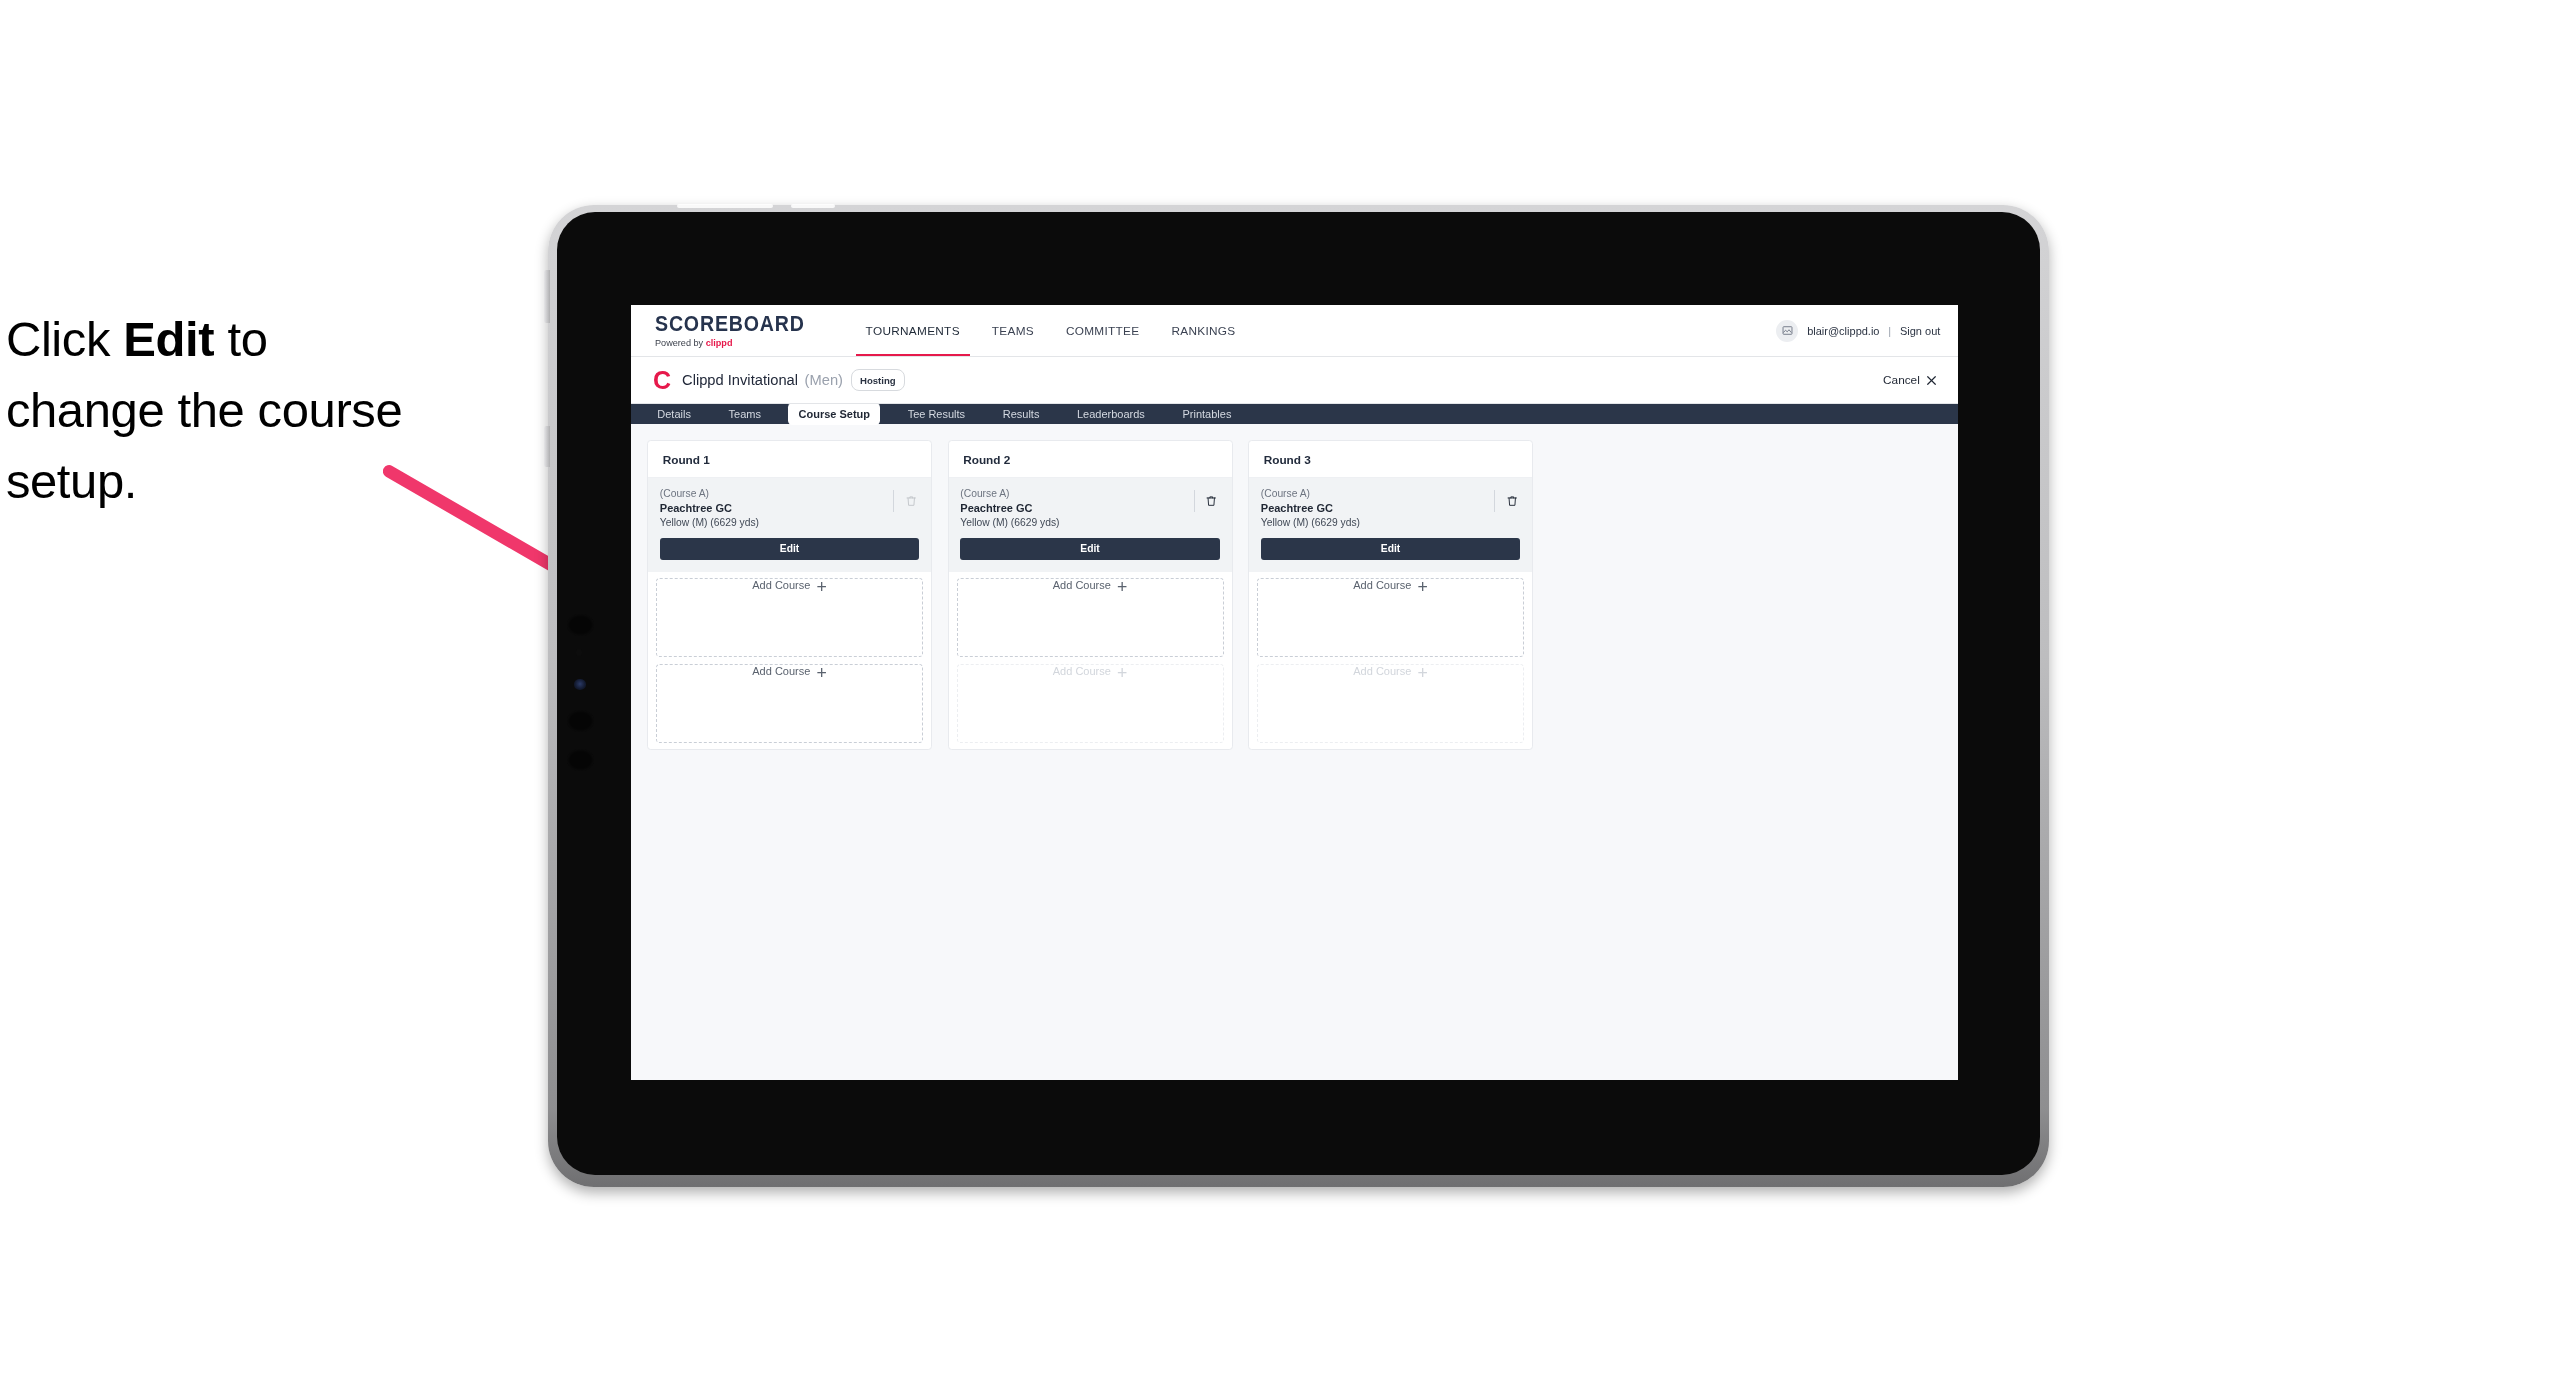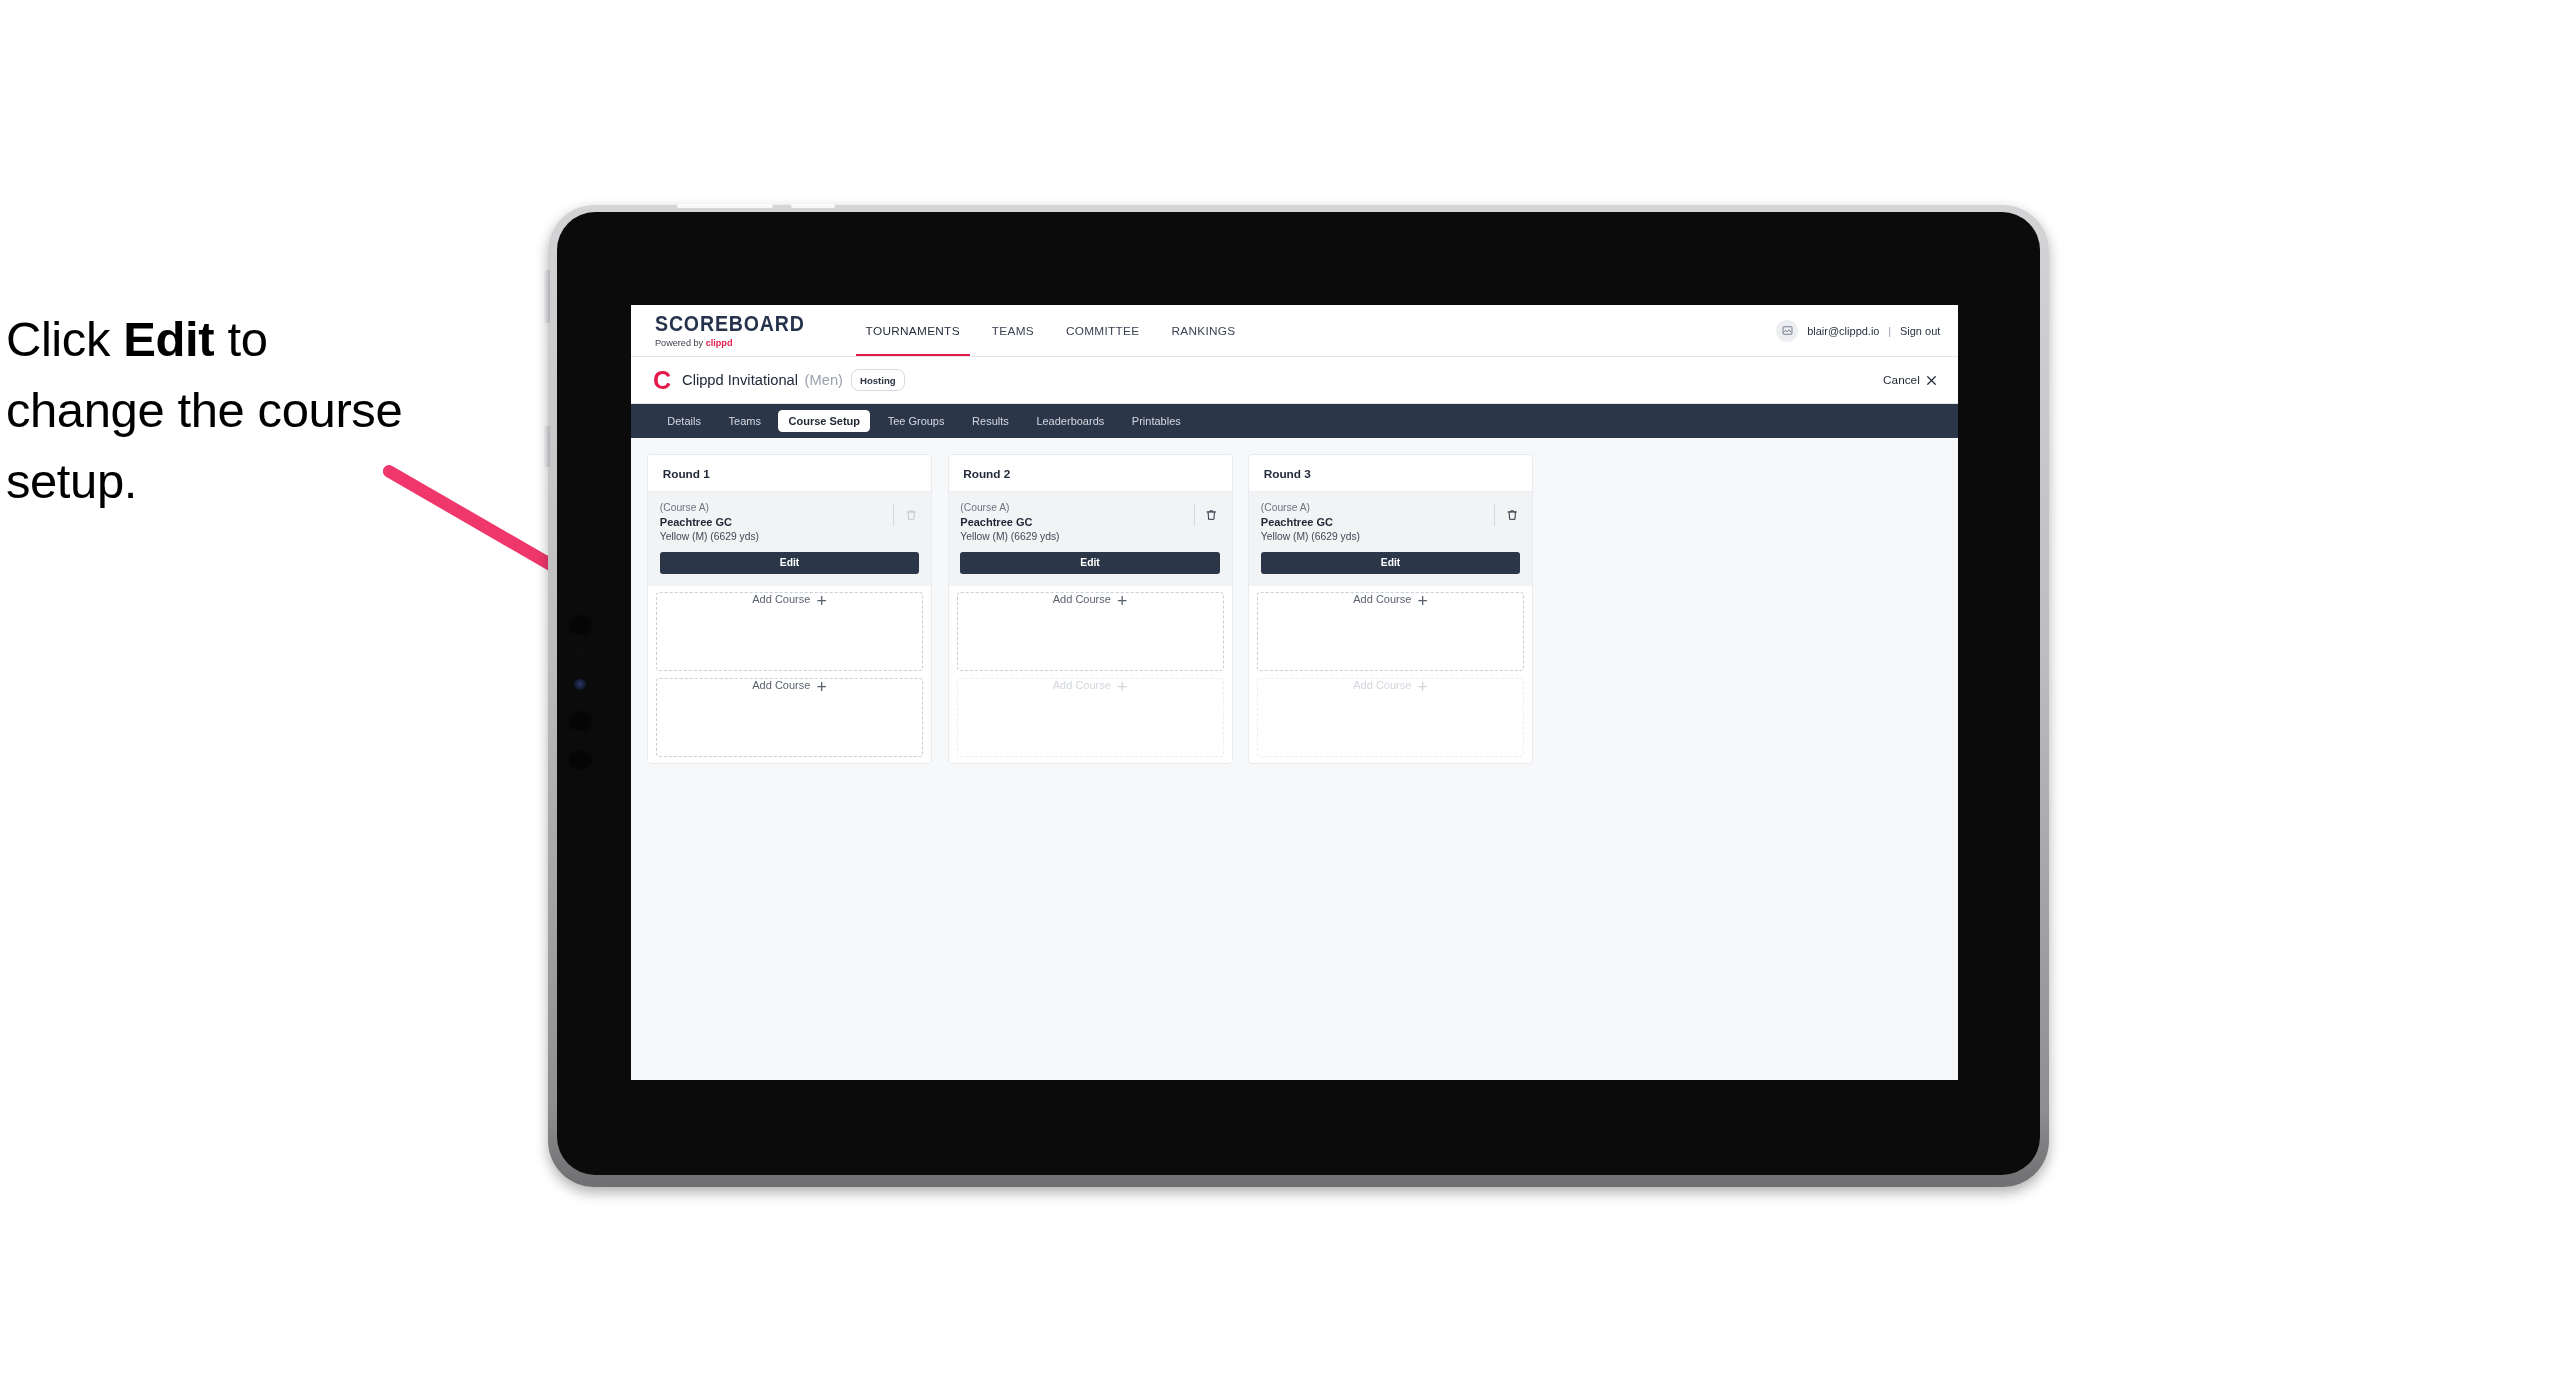--- a/index.html
+++ b/index.html
@@ -267,26 +267,26 @@
     display: flex;
     align-items: center;
     gap: 6.6px;
     font-size: 11.8px;
     color: #1f2633;
     cursor: pointer;
   }
 
   
   #subnav {
-    height: 34px;
+    height: 20px;
     background: #2b3649;
     display: flex;
     align-items: center;
-    padding-left: 26px;
-    gap: 7px;
+    padding-left: 16px;
+    gap: 17px;
   }
   .subnav-tab {
     font-size: 11px;
     color: #d4d9e1;
     padding: 5.2px 10.3px;
     border-radius: 4.4px;
     cursor: pointer;
     white-space: nowrap;
   }
   .subnav-tab.active {
@@ -478,21 +478,21 @@
         <line x1="2.5" y1="2.5" x2="13.5" y2="13.5"></line>
         <line x1="13.5" y1="2.5" x2="2.5" y2="13.5"></line>
       </svg>
     </div>
   </div>
 
   <div id="subnav">
     <div class="subnav-tab"><span>Details</span></div>
     <div class="subnav-tab"><span>Teams</span></div>
     <div class="subnav-tab active"><span>Course Setup</span></div>
-    <div class="subnav-tab"><span>Tee Groups</span></div>
+    <div class="subnav-tab"><span>Tee Results</span></div>
     <div class="subnav-tab"><span>Results</span></div>
     <div class="subnav-tab"><span>Leaderboards</span></div>
     <div class="subnav-tab"><span>Printables</span></div>
   </div>
 
   <div id="content-area">
 
     <section class="round-column">
       <div class="round-header">Round 1</div>
       <div class="round-body">

